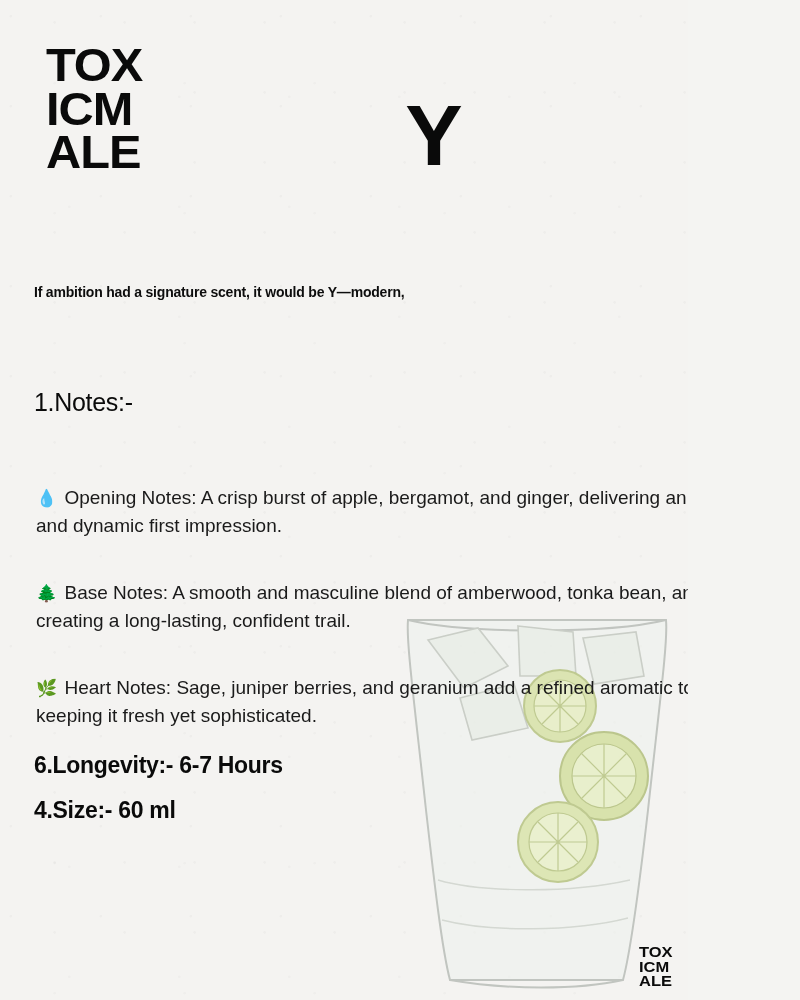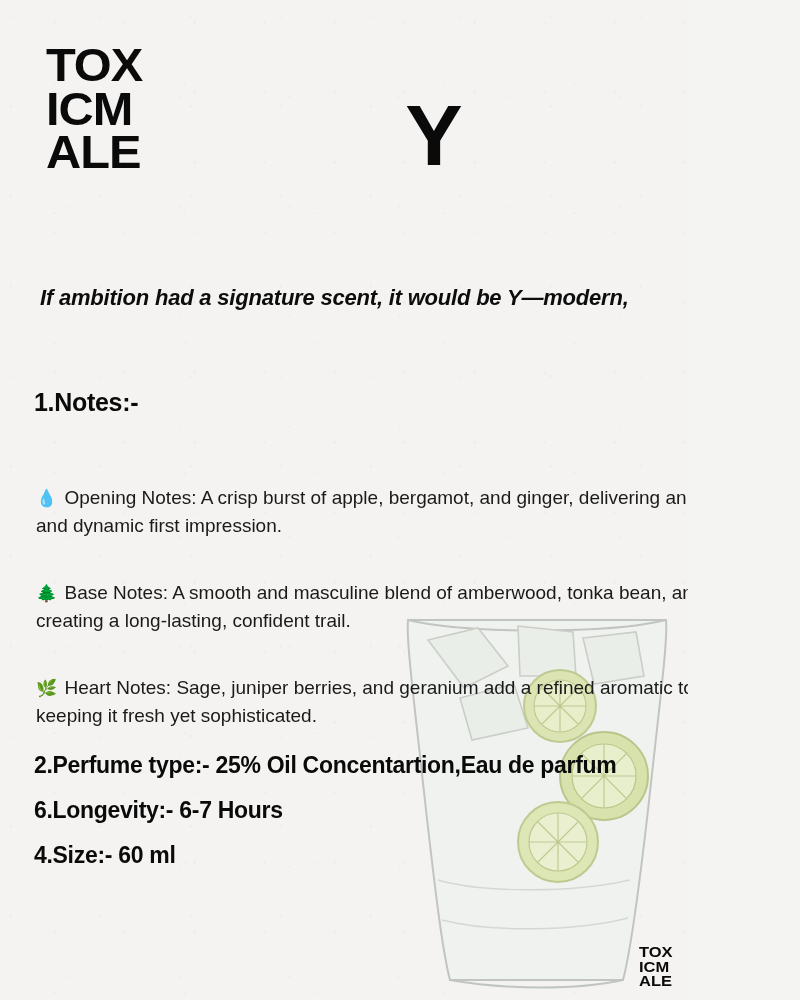--- a/index.html
+++ b/index.html
@@ -84,36 +84,35 @@
     text-align: center;
     font-size: 86px;
     font-weight: bold;
     line-height: 1;
     color: #0a0a0a;
   }
 
   
   .tagline {
     position: absolute;
-    left: 40px;
+    left: 34px;
     top: 282px;
     width: 620px;
-    font-size: 22px;
+    font-size: 14px;
     font-weight: bold;
     line-height: 1.45;
     letter-spacing: -0.2px;
     color: #0d0d0d;
-    font-style: italic;
   }
   .tagline .line2 { padding-left: 8px; display: block; }
 
   
   .section-heading {
     font-size: 25px;
-    font-weight: bold;
+    font-weight: normal;
     letter-spacing: -0.3px;
     color: #0a0a0a;
   }
 
   .notes-heading {
     position: absolute;
     left: 34px;
     top: 388px;
   }
 
@@ -230,21 +229,20 @@
       <span class="note-emoji">🌲</span>
       <span>Base Notes: A smooth and masculine blend of amberwood, tonka bean, and vetiver, creating a long-lasting, confident trail.</span>
     </div>
     <div class="note-item">
       <span class="note-emoji">🌿</span>
       <span>Heart Notes: Sage, juniper berries, and geranium add a refined aromatic touch, keeping it fresh yet sophisticated.</span>
     </div>
   </div>
 
   <div class="spec-list">
-    <div class="spec-row">2.Perfume type:- 25% Oil Concentartion,Eau de parfum</div>
     <div class="spec-row">6.Longevity:- 6-7 Hours</div>
     <div class="spec-row">4.Size:- 60 ml</div>
   </div>
 
   <div class="footer-logo">
     <span class="l-line">TOX</span>
     <span class="l-line">ICM</span>
     <span class="l-line">ALE</span>
   </div>
 

